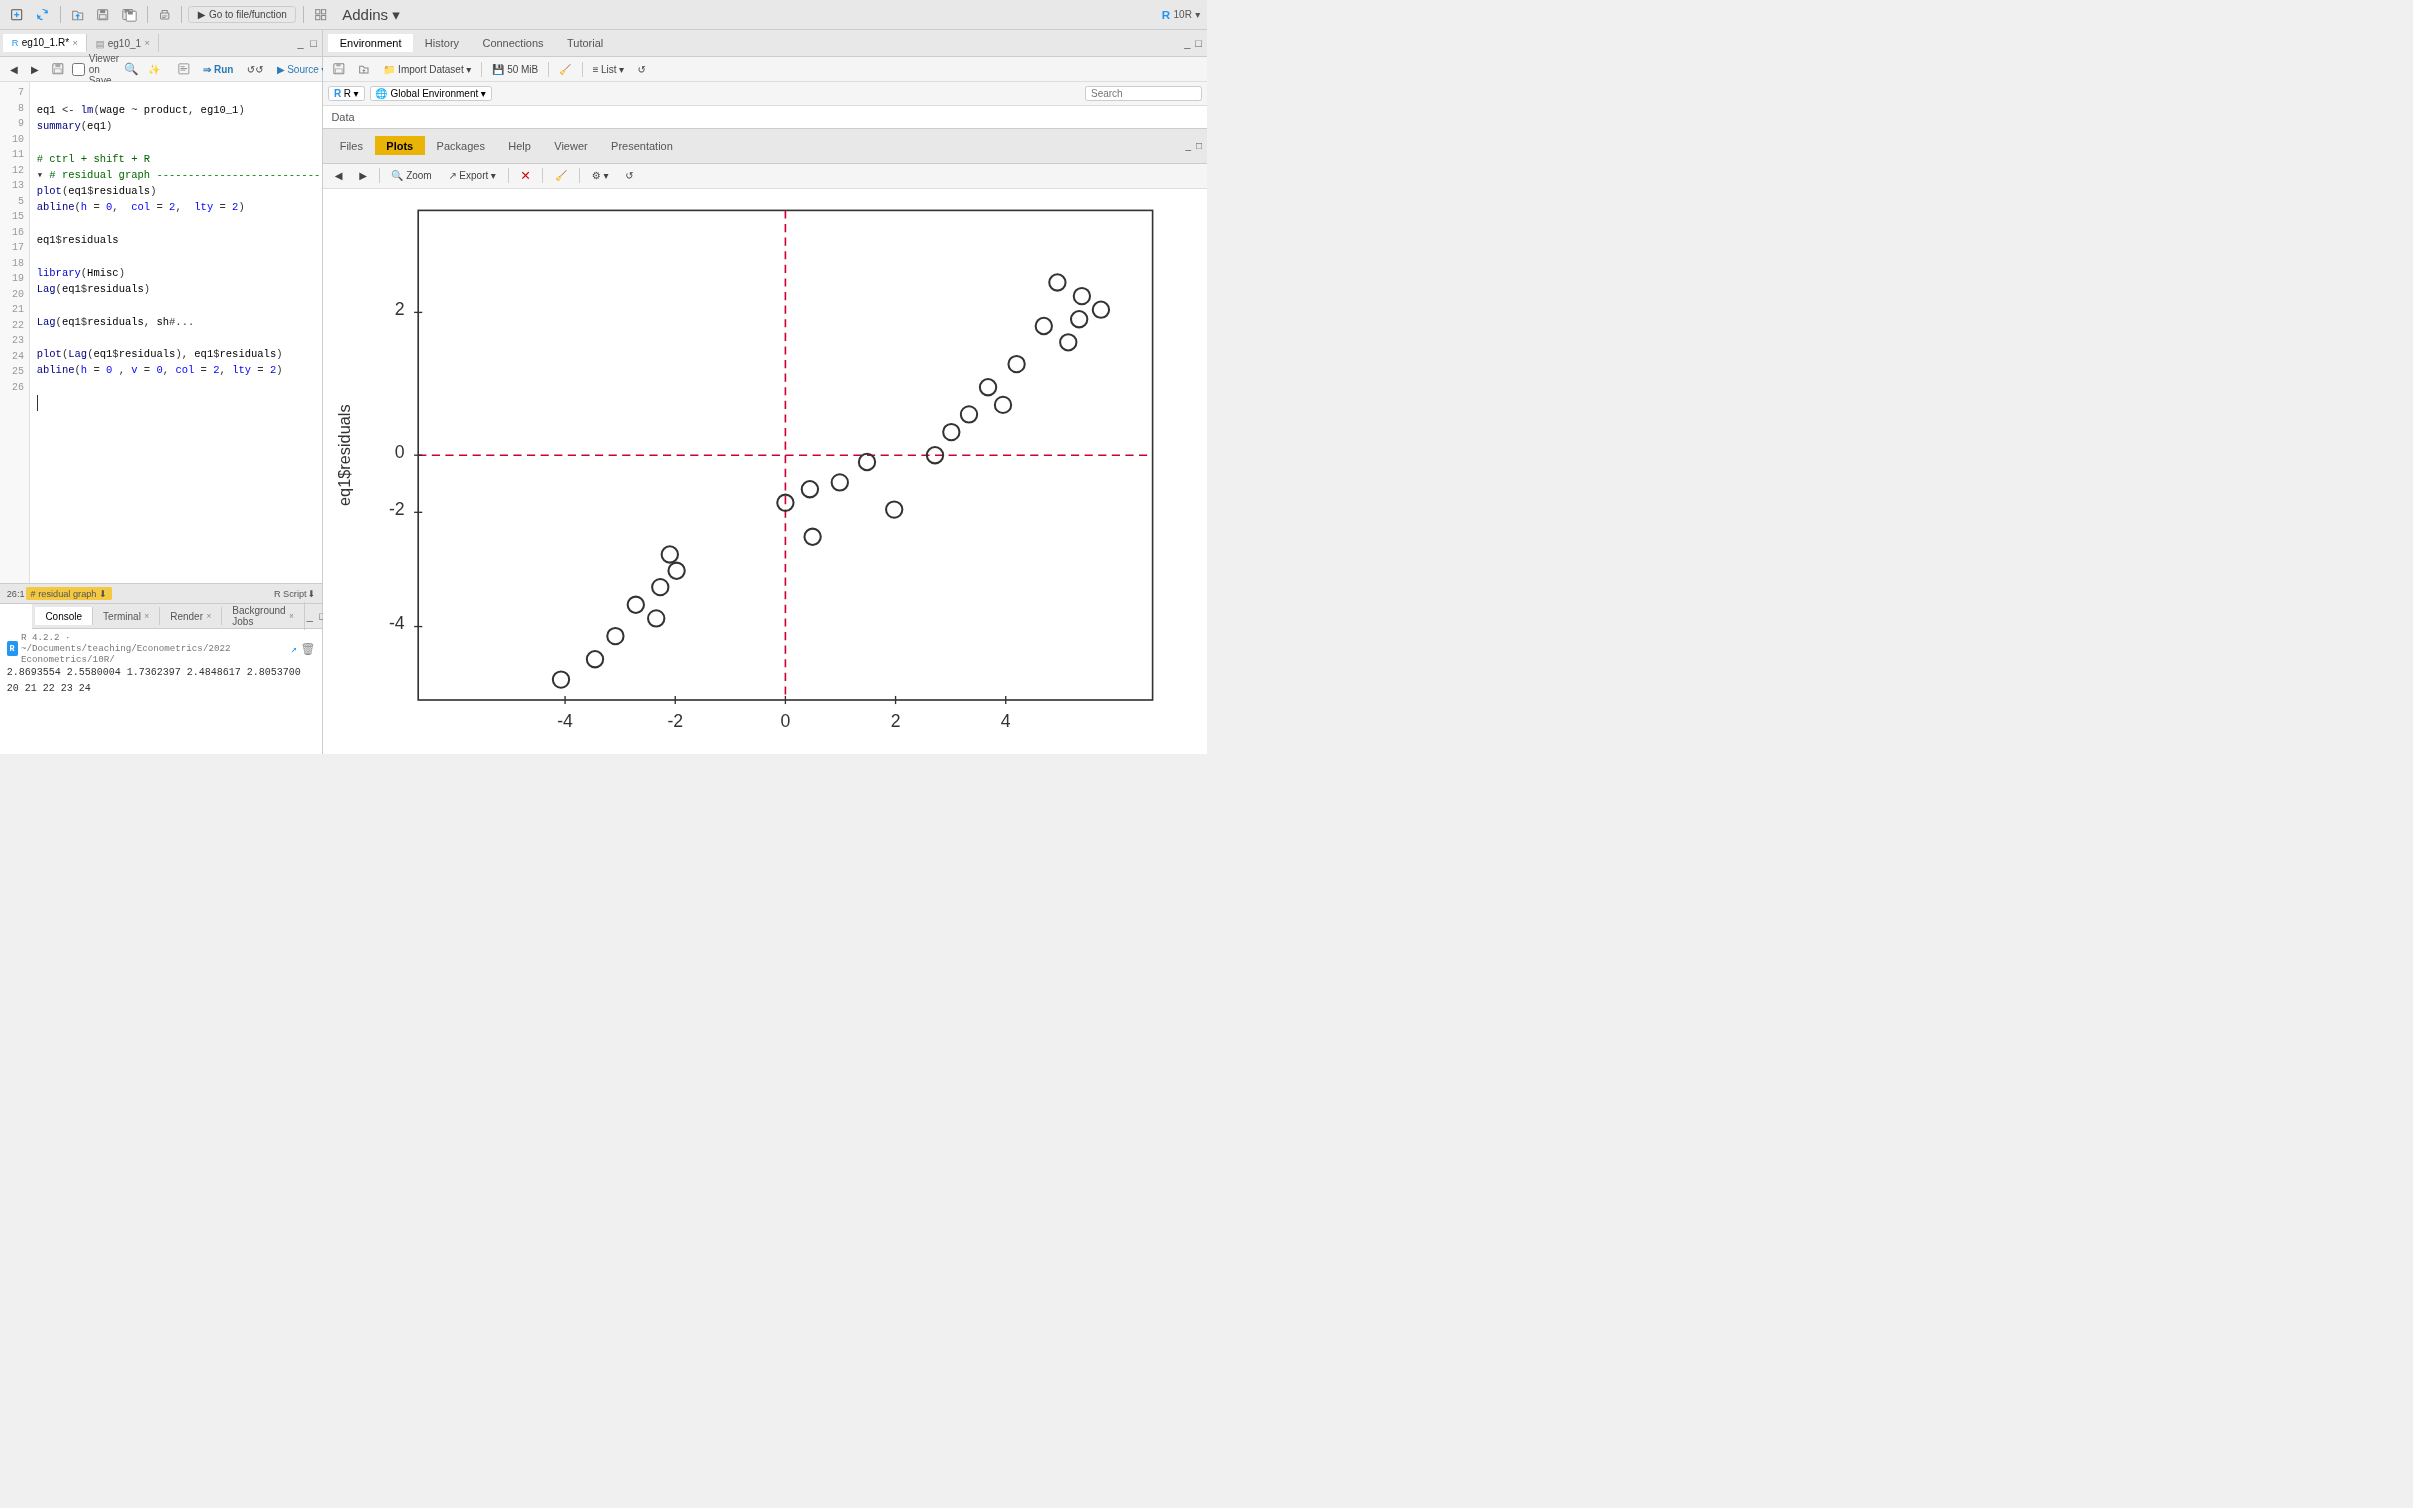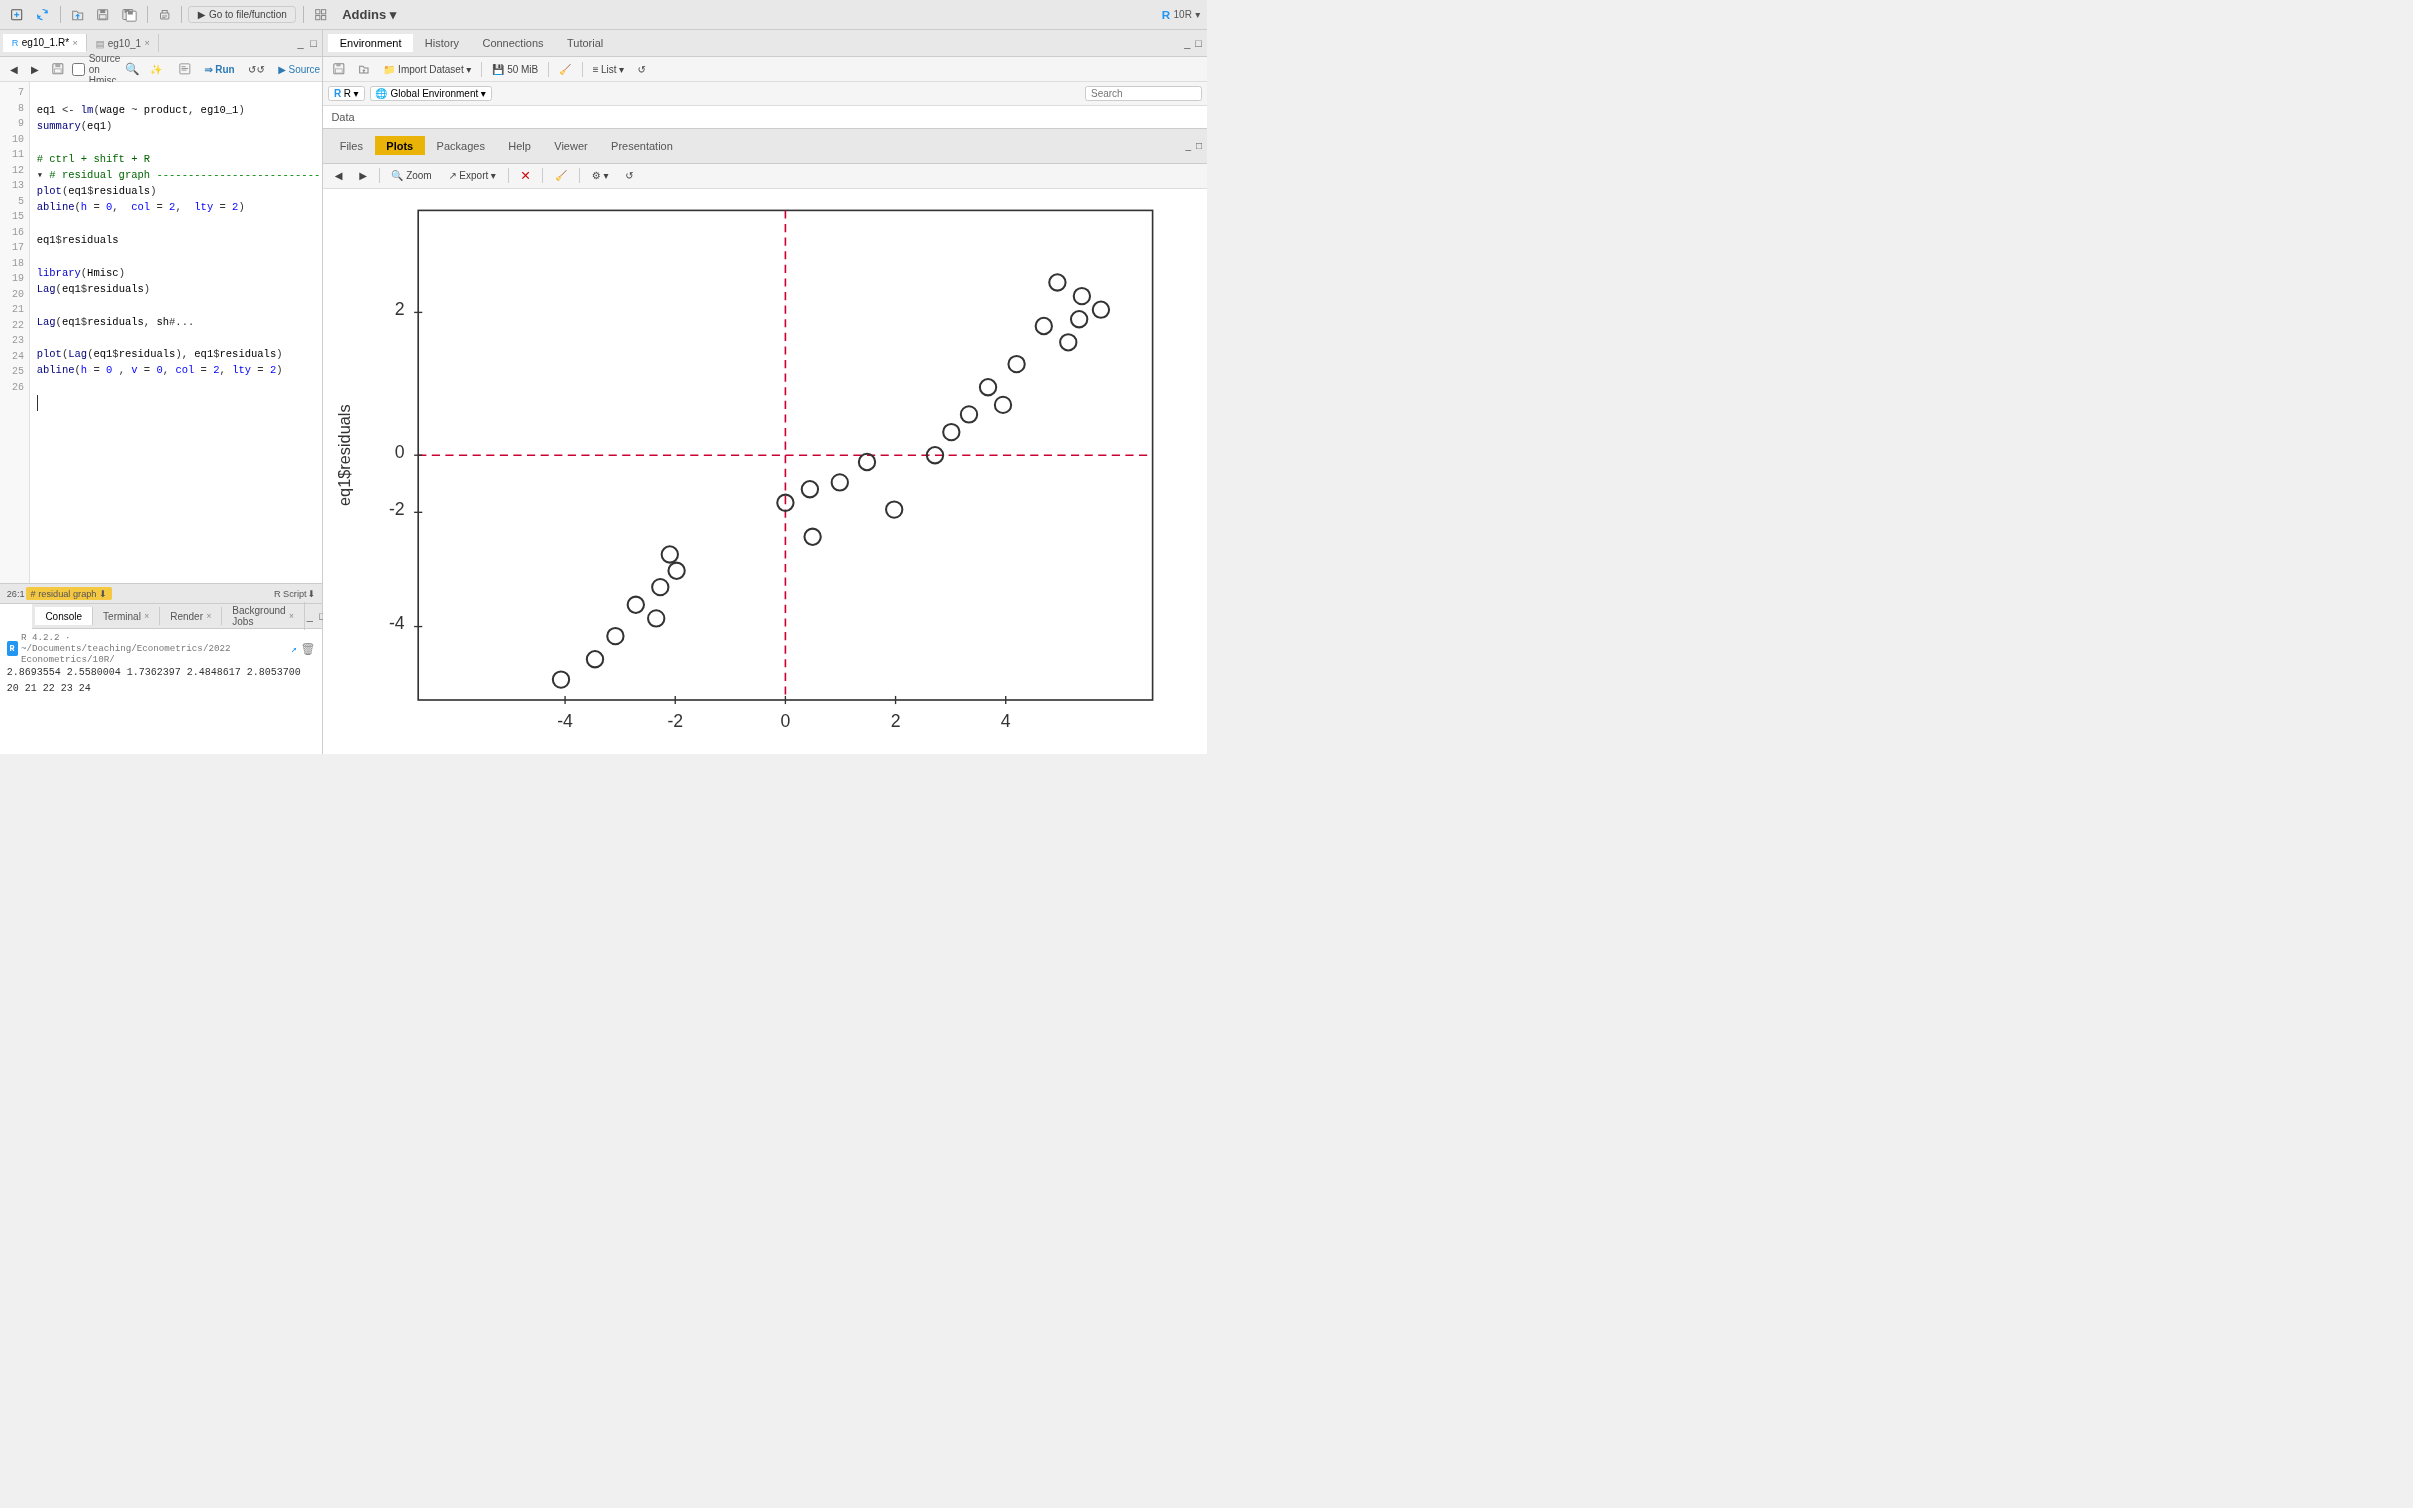--- a/index.html
+++ b/index.html
@@ -28,21 +28,21 @@
       padding: 1.7px 3.4px; border-radius: 2.5px; font-size: 11px;
     }
     .toolbar-sep { width: 0.8px; height: 17px; background: #bbb; margin: 0 1.7px; }
     .toolbar-go-btn {
       display: flex; align-items: center; gap: 3.4px;
       background: transparent; border: 0.8px solid #ccc; border-radius: 3.4px;
       padding: 1.7px 8.4px; cursor: pointer; font-size: 10px; color: #444;
     }
     .addins-btn {
       background: transparent; border: none; cursor: pointer;
-      font-size: 13px; color: #444; padding: 1.7px 6.7px; font-weight: bold;
+      font-size: 15px; color: #444; padding: 1.7px 6.7px;
     }
     .r-version {
       margin-left: auto;
       font-size: 10px; color: #555;
       display: flex; align-items: center; gap: 3.4px;
     }
 
     
     .main-layout {
       display: flex;
@@ -463,21 +463,21 @@
       <button class="ed-btn">▶</button>
       <button class="ed-btn">
         <svg width="11.7" height="11.7" viewBox="0 0 14 14">
             <rect x="1" y="1" width="12" height="12" rx="1" fill="none" stroke="#888" stroke-width="1.2"></rect>
             <rect x="4" y="1" width="6" height="4" fill="#aaa"></rect>
             <rect x="3" y="7" width="8" height="5" fill="none" stroke="#aaa" stroke-width="1"></rect>
           </svg>
       </button>
       <label style="display:flex;align-items:center;gap:3.4px;font-size:10px;color:#555;cursor:pointer;">
         <input type="checkbox" style="cursor: pointer;">
-        <span>Source on Hmisc</span>
+        <span>Viewer on Save</span>
       </label>
       <span style="font-size:11.7px;color:#888;margin:0 1.7px;">🔍</span>
       <button class="ed-btn">✨</button>
       <div style="flex:1"></div>
       <button class="ed-btn">
         <svg width="11.7" height="11.7" viewBox="0 0 14 14">
             <rect x="1" y="1" width="12" height="12" rx="1" fill="none" stroke="#888" stroke-width="1"></rect>
             <rect x="3" y="4" width="5" height="1" fill="#888"></rect>
             <rect x="3" y="6" width="8" height="1" fill="#888"></rect>
             <rect x="3" y="8" width="6" height="1" fill="#888"></rect>

